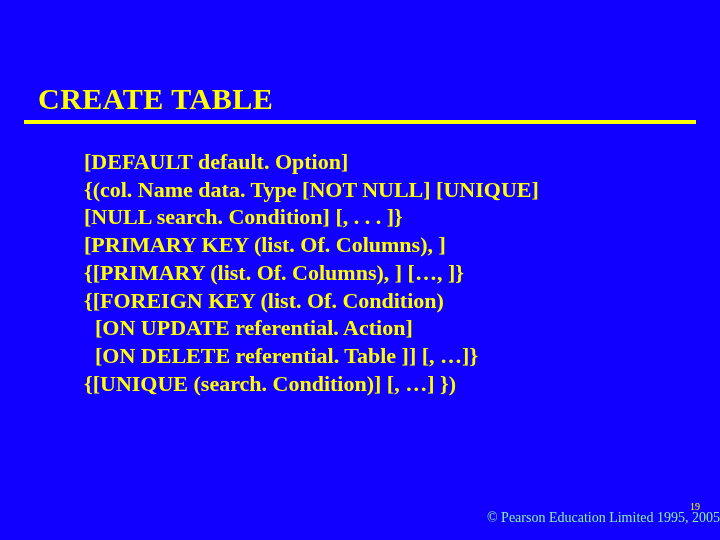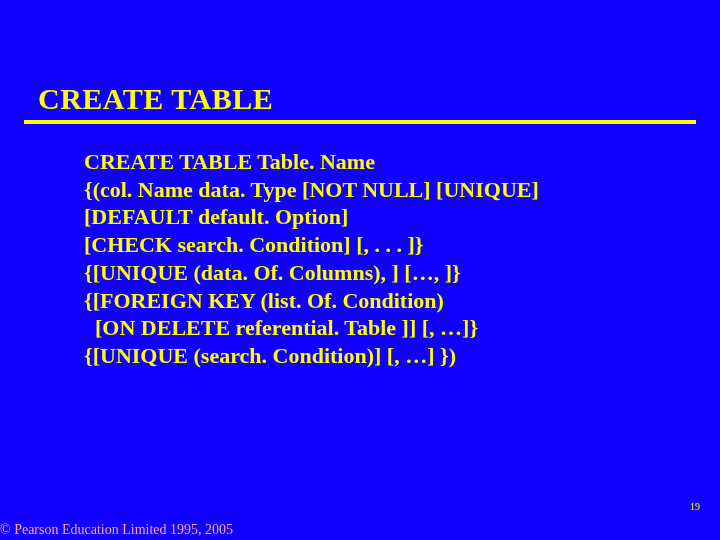--- a/index.html
+++ b/index.html
@@ -37,47 +37,48 @@
     position: absolute;
     top: 148px;
     left: 84px;
     font-size: 22px;
     line-height: 1.26;
     font-weight: bold;
   }
   .body .line { white-space: pre; }
   .footer {
     position: absolute;
-    bottom: 2px;
+    bottom: 14px;
     left: 0;
     width: 100%;
-    text-align: left;
+    text-align: right;
     font-size: 14px;
-    color: #fca5a5;
+    color: #86efac;
   }
   .pagenum {
     position: absolute;
     bottom: 28px;
     right: 20px;
     font-size: 10px;
     color: #ffff00;
     text-align: right;
   }
 </style>
 </head>
 <body>
 
 <div class="slide">
   <div class="title">CREATE TABLE</div>
   <div class="rule"></div>
   <div class="body">
-    <div class="line">CREATE TABLE Table. Name</div>
+    <div class="line">[DEFAULT default. Option]</div>
     <div class="line">{(col. Name data. Type [NOT NULL] [UNIQUE]</div>
-    <div class="line">[DEFAULT default. Option]</div>
-    <div class="line">[CHECK search. Condition] [, . . . ]}</div>
-    <div class="line">{[UNIQUE (data. Of. Columns), ] […, ]}</div>
+    <div class="line">[NULL search. Condition] [, . . . ]}</div>
+    <div class="line">[PRIMARY KEY (list. Of. Columns), ]</div>
+    <div class="line">{[PRIMARY (list. Of. Columns), ] […, ]}</div>
     <div class="line">{[FOREIGN KEY (list. Of. Condition)</div>
+    <div class="line">  [ON UPDATE referential. Action]</div>
     <div class="line">  [ON DELETE referential. Table ]] [, …]}</div>
     <div class="line">{[UNIQUE (search. Condition)] [, …] })</div>
   </div>
   <div class="footer">© Pearson Education Limited 1995, 2005</div>
   <div class="pagenum">19</div>
 </div>
 
 </body></html>

